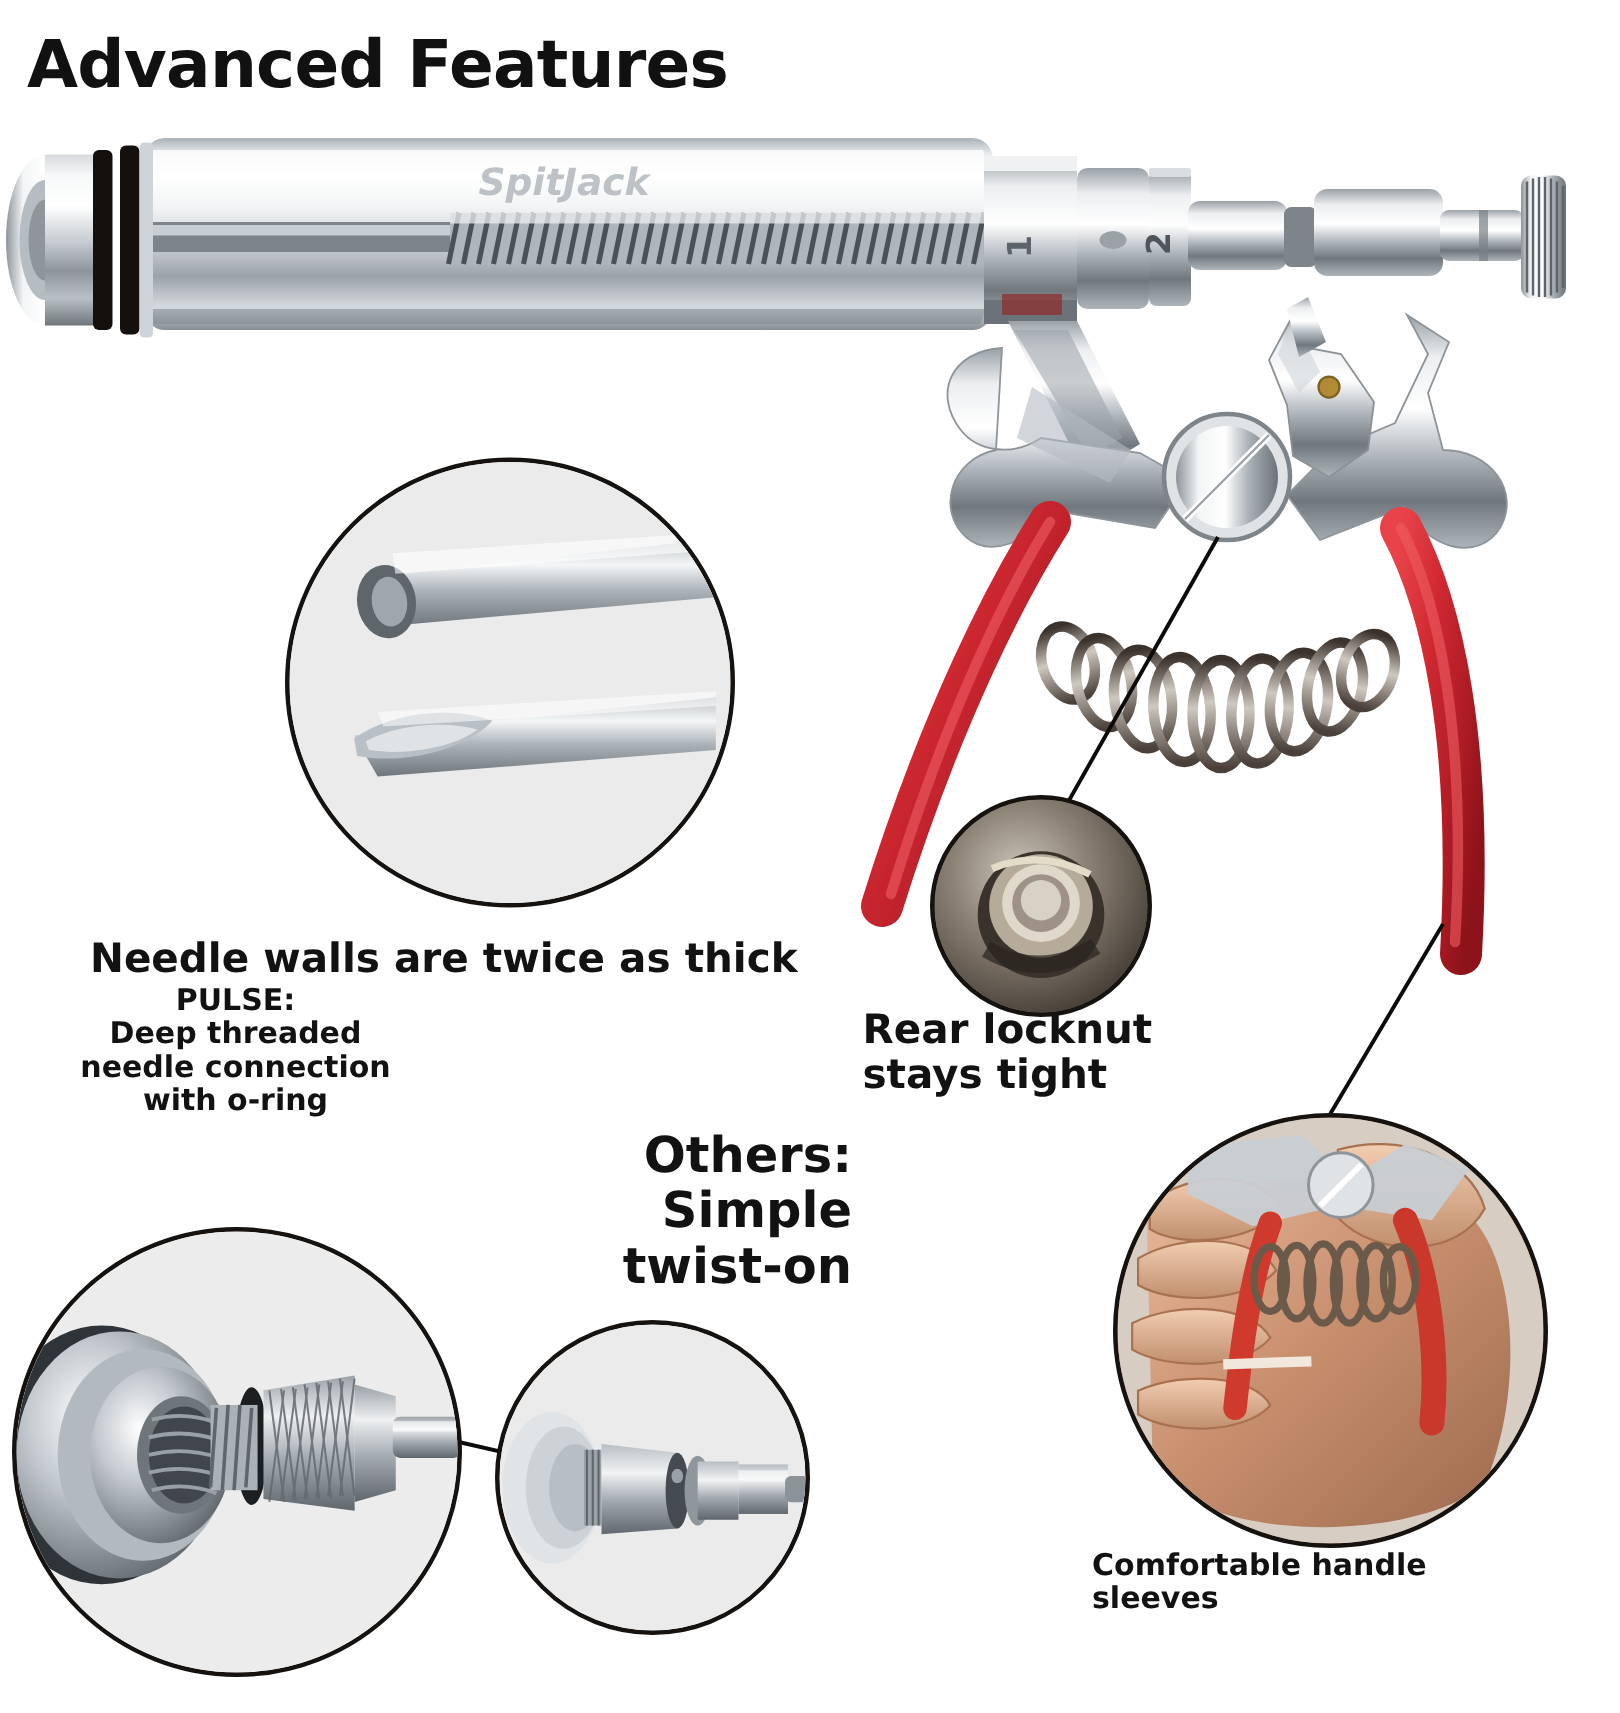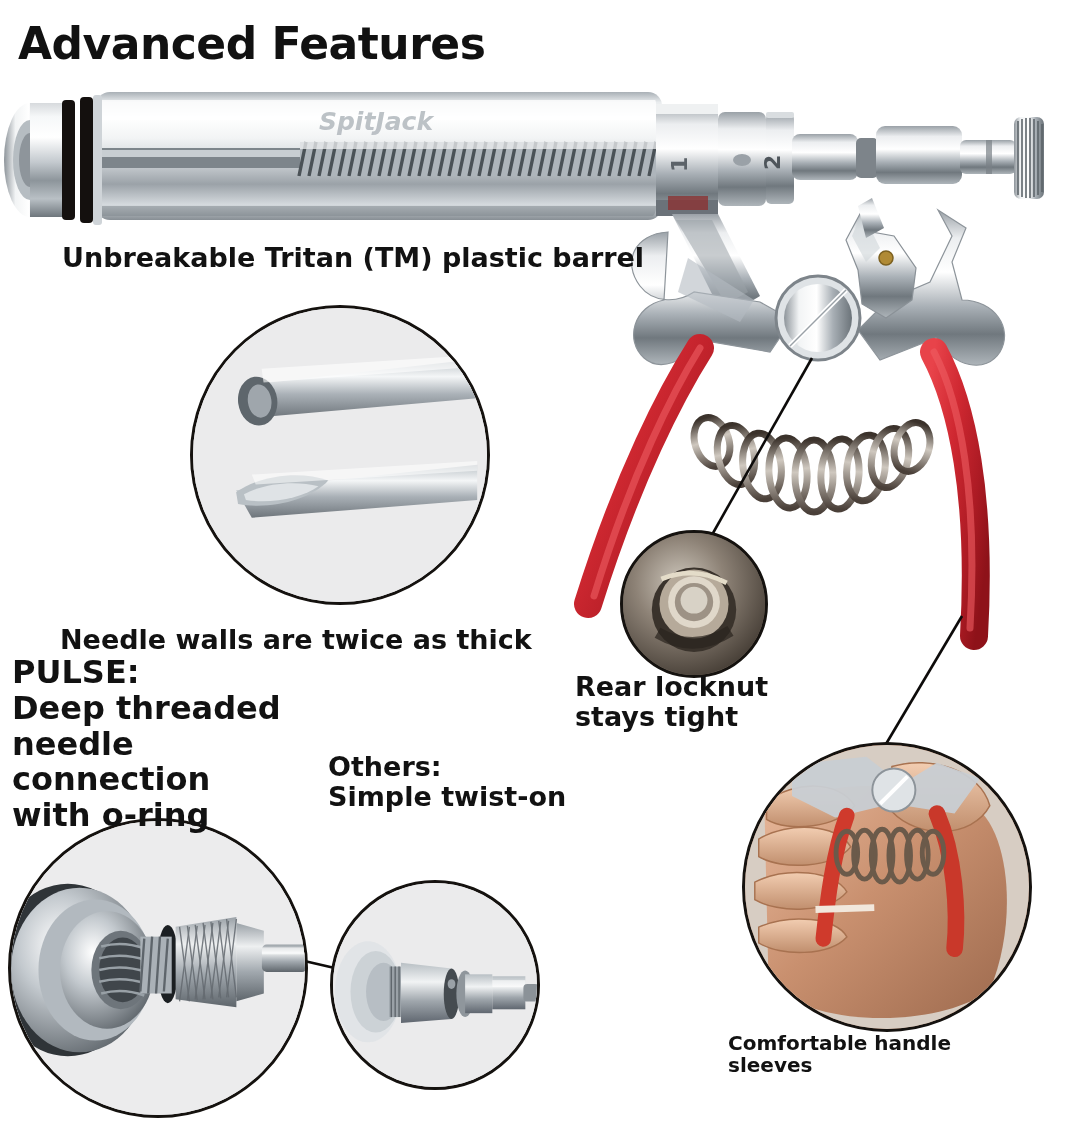--- a/index.html
+++ b/index.html
@@ -35,22 +35,22 @@
   .caption {
     position: absolute;
     font-weight: 700;
     color: #121212;
     font-family: "DejaVu Sans", "Liberation Sans", sans-serif;
     line-height: 1.12;
     white-space: pre-line;
   }
   .cap-barrel   { left: 62px;  top: 243px; font-size: 27px; }
   .cap-needle   { left: 60px;  top: 581px; font-size: 27px; margin-top: 44px; }
-  .cap-pulse    { left: 12px;  top: 655px; font-size: 32px; width: 290px; }
-  .cap-others   { left: 328px; top: 752px; font-size: 27px; width: 240px; text-align: left; }
+  .cap-pulse    { left: 12px;  top: 655px; font-size: 20px; width: 290px; text-align: center; }
+  .cap-others   { left: 328px; top: 752px; font-size: 33px; width: 240px; text-align: right; }
   .cap-locknut  { left: 575px; top: 672px; font-size: 27px; width: 260px; }
   .cap-sleeves  { left: 728px; top: 1032px; font-size: 20px; width: 330px; }
 
   
   .art {
     position: absolute;
     left: 0; top: 0;
     width: 1080px;
     height: 1142px;
     pointer-events: none;
@@ -435,21 +435,20 @@
       <g>
         <ellipse cx="136" cy="114" rx="9" ry="24" fill="#8f969c"></ellipse>
         <rect x="136" y="94" width="28" height="40" fill="url(#othG)"></rect>
         <rect x="164" y="96" width="34" height="34" fill="url(#othG)"></rect>
         <rect x="164" y="100" width="34" height="7" fill="#ffffff" opacity="0.6"></rect>
         <rect x="196" y="104" width="16" height="18" rx="4" fill="#8b9298"></rect>
       </g>
     </svg>
   </div>
 
-  <div class="caption cap-barrel">Unbreakable Tritan (TM) plastic barrel</div>
   <div class="caption cap-needle">Needle walls are twice as thick</div>
   <div class="caption cap-pulse">PULSE:
 Deep threaded
 needle connection
 with o-ring</div>
   <div class="caption cap-others">Others:
 Simple twist-on</div>
   <div class="caption cap-locknut">Rear locknut
 stays tight</div>
   <div class="caption cap-sleeves">Comfortable handle

